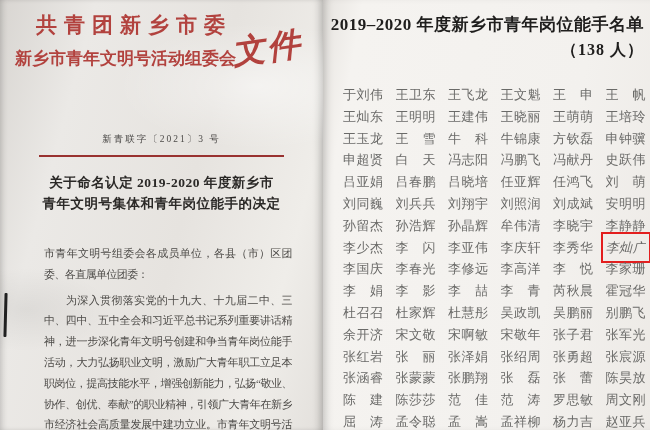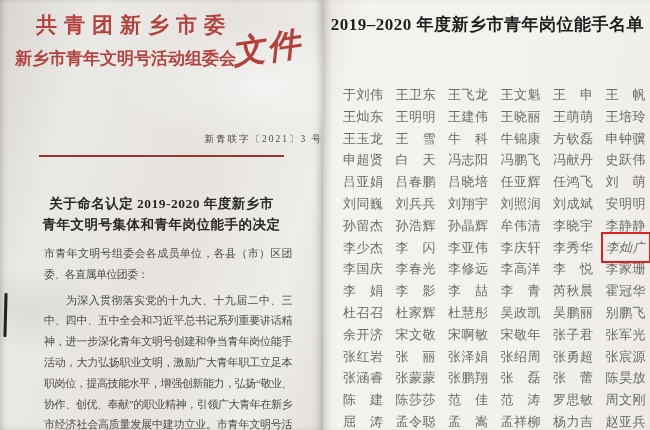--- a/index.html
+++ b/index.html
@@ -29,30 +29,30 @@
     position:absolute;left:11px;top:47px;width:225px;
     color:var(--header-red);font-size:17px;font-weight:bold;
     font-family:"Liberation Sans", sans-serif;white-space:nowrap;letter-spacing:0px;text-align:right;
   }
   .lp-doc-label{
     position:absolute;left:232px;top:26px;
     color:var(--header-red);font-size:33px;font-weight:bold;font-style:italic;
     transform:rotate(-8deg);letter-spacing:2px;white-space:nowrap;
   }
   .lp-doc-number{
-    position:absolute;left:0;top:133px;width:323px;text-align:right;
+    position:absolute;left:0;top:133px;width:323px;text-align:center;
     color:#4c4a48;font-size:9.5px;letter-spacing:2px;
   }
   .lp-rule{
     position:absolute;left:39px;top:155px;width:245px;height:2px;
     background:var(--rule-red);
   }
   .lp-title{
     position:absolute;left:20px;top:172px;width:283px;text-align:center;
-    color:#2b2927;font-size:13.5px;font-weight:bold;line-height:21px;letter-spacing:.5px;margin-top:21px;
+    color:#2b2927;font-size:13.5px;font-weight:bold;line-height:21px;letter-spacing:.5px;
   }
   .lp-body{
     position:absolute;left:39px;top:238px;width:258px;
     color:#4c4a47;font-size:11px;letter-spacing:-0.6px;line-height:20.8px;
     text-align:justify;
   }
   .lp-body p{margin:5px;}
   .lp-body p.indent{text-indent:2em;}
   .edge-mark{
     position:absolute;left:4px;top:293px;width:3px;height:44px;
@@ -97,20 +97,21 @@
   <div class="lp-body">
     <p>市青年文明号组委会各成员单位，各县（市）区团委、各直属单位团委：</p>
     <p class="indent">为深入贯彻落实党的十九大、十九届二中、三中、四中、五中全会和习近平总书记系列重要讲话精神，进一步深化青年文明号创建和争当青年岗位能手活动，大力弘扬职业文明，激励广大青年职工立足本职岗位，提高技能水平，增强创新能力，弘扬“敬业、协作、创优、奉献”的职业精神，引领广大青年在新乡市经济社会高质量发展中建功立业。市青年文明号活动组委会和团市委决定，命名封丘县公安局荆隆</p>
   </div>
   <div class="edge-mark"></div>
 </div>
 
 <div class="right-page">
   <div class="rp-title">
     <span>2019–2020 年度新乡市青年岗位能手名单</span><br>
+    <span class="sub">（138 人）</span>
   </div>
   <div class="name-grid">
       <div class="cell">于刘伟</div>
       <div class="cell">王卫东</div>
       <div class="cell">王飞龙</div>
       <div class="cell">王文魁</div>
       <div class="cell">王申</div>
       <div class="cell">王帆</div>
       <div class="cell">王灿东</div>
       <div class="cell">王明明</div>

